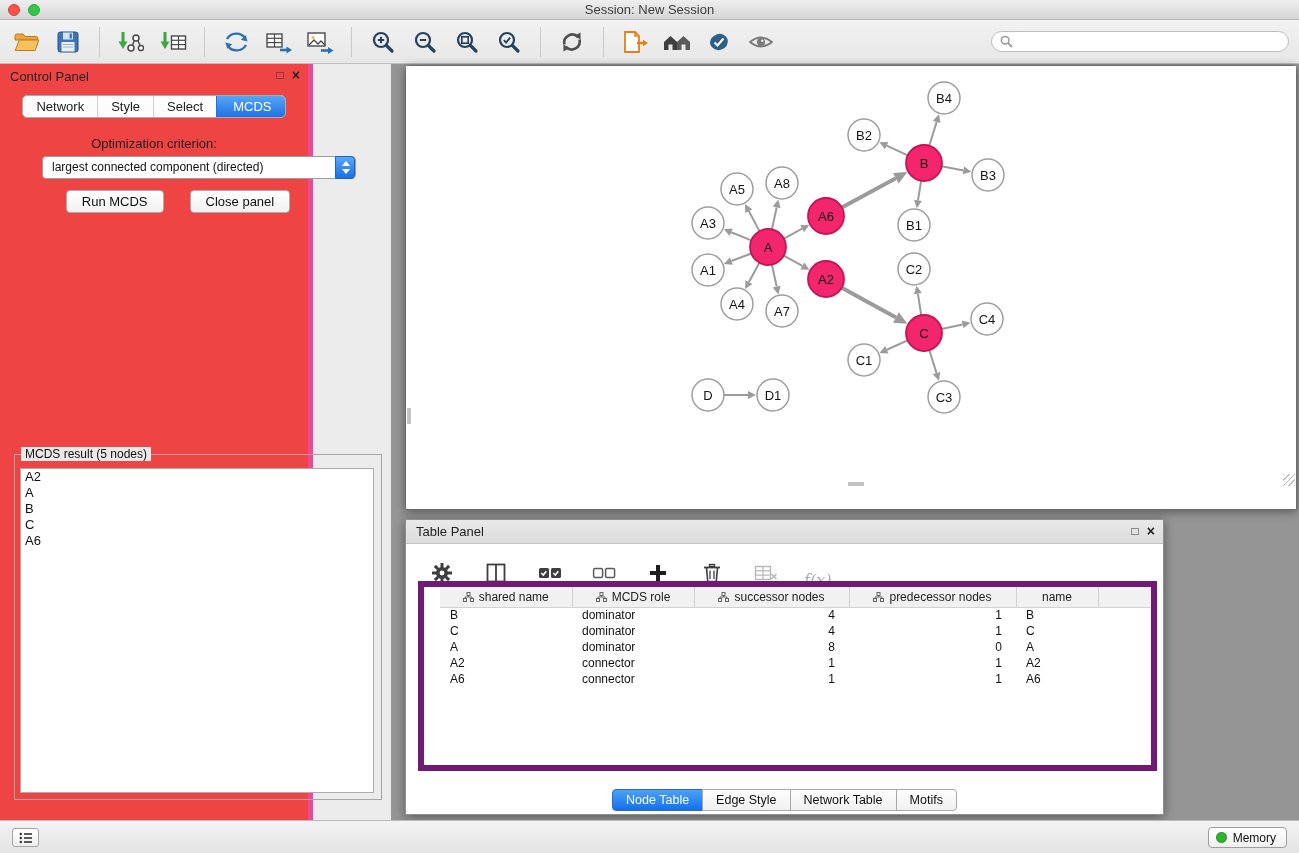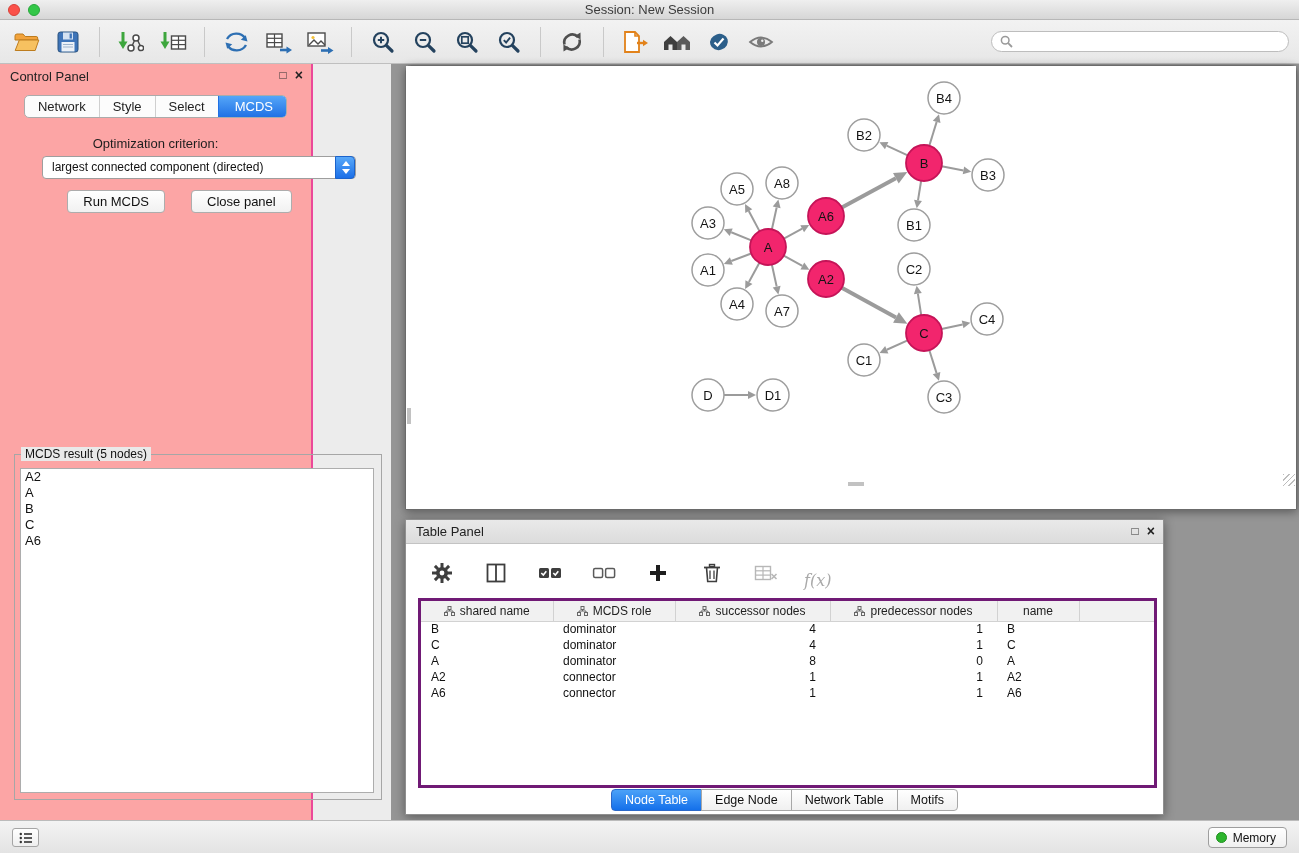--- a/index.html
+++ b/index.html
@@ -25,21 +25,21 @@
   .tsep { width:1px; height:30px; background:#C9C9C9; margin:0 5px; flex:none; }
   .tb-spacer { flex:1; }
   .searchbox { width:298px; height:21px; background:#fff; border:1px solid #BDBDBD; border-radius:11px;
     display:flex; align-items:center; padding:0 8px; gap:5px; }
   .searchbox input { border:none; outline:none; flex:1; font-size:12px; background:transparent;
     font-family:"Liberation Sans",sans-serif; }
 
   
   #main { position:absolute; left:0; top:64px; right:0; height:756px; }
   #control-panel { position:absolute; left:0; top:0; width:313px; height:756px;
-    background:#fca5a5; border-right:2px solid #ec4899; }
+    background:#ef4444; border-right:5px solid #ec4899; }
   #desktop { position:absolute; left:391px; top:0; right:0; height:756px; background:#959595; }
 
   
   .panel-header { position:relative; height:26px; }
   .panel-title { position:absolute; left:10px; top:5px; font-size:13px; color:#222; }
   .panel-btns { position:absolute; right:8px; top:4px; display:flex; gap:8px; align-items:center; }
   .float-glyph { font-size:12px; color:#333; line-height:14px; }
   .close-glyph { font-size:14px; font-weight:bold; color:#222; line-height:14px; }
 
   .seg-wrap { position:absolute; left:0; right:0; top:31px; display:flex; justify-content:center; }
@@ -85,22 +85,22 @@
   svg text { font-family:"Liberation Sans",sans-serif; }
 
   
   #table-frame { left:14px; top:455px; width:759px; height:296px; border:1px solid #8F8F8F; background:#fff; }
   .tp-header { position:relative; height:24px; background:linear-gradient(#E9E9E9,#DCDCDC); border-bottom:1px solid #C3C3C3; }
   .tp-header .panel-title { top:4px; }
   .tp-header .panel-btns { top:4px; }
   .tp-toolbar { position:relative; height:46px; display:flex; align-items:flex-end; padding-left:20px; gap:22px; background:#fff; }
   .fx { font-family:"DejaVu Serif",serif; font-style:italic; font-size:16px; color:#A9A9A9; }
 
-  #table-wrap { position:absolute; left:12px; right:6px; top:78px; height:190px;
-    border:3px solid #701a75; background:#fff; overflow:hidden; }
+  #table-wrap { position:absolute; left:12px; right:6px; top:61px; height:190px;
+    border:6px solid #701a75; background:#fff; overflow:hidden;padding-left:16px; }
   #node-table { border-collapse:collapse; table-layout:fixed; width:100%; font-size:12px; }
   #node-table th { height:20px; background:#F1F1F1; border:1px solid #D2D2D2; border-top:none;
     font-weight:normal; color:#222; text-align:center; }
   #node-table th:first-child { border-left:none; } #node-table th:last-child { border-right:none; }
   #node-table td { height:16px; padding:0 10px; color:#111; white-space:nowrap; overflow:hidden; }
   #node-table td.num { text-align:right; padding-right:14px; }
   .hdr-ico { vertical-align:-1px; margin-right:5px; }
 
   .bottom-tabs { position:absolute; left:0; right:0; top:269px; display:flex; justify-content:center; }
   .btab { padding:3px 13px; font-size:12.5px; color:#111; background:linear-gradient(#FFFFFF,#F0F0F0);
@@ -589,21 +589,21 @@
                   <td class="num">1</td>
                   <td>A6</td>
                   <td></td>
                 </tr>
               </tbody>
           </table>
         </div>
 
         <div class="bottom-tabs">
           <button class="btab active">Node Table</button>
-          <button class="btab">Edge Node</button>
+          <button class="btab">Edge Style</button>
           <button class="btab">Network Table</button>
           <button class="btab">Motifs</button>
         </div>
       </div>
     </div>
   </div>
 
   <div id="statusbar">
     <div id="status-list-btn">
       <svg width="14" height="12" viewBox="0 0 14 12">

